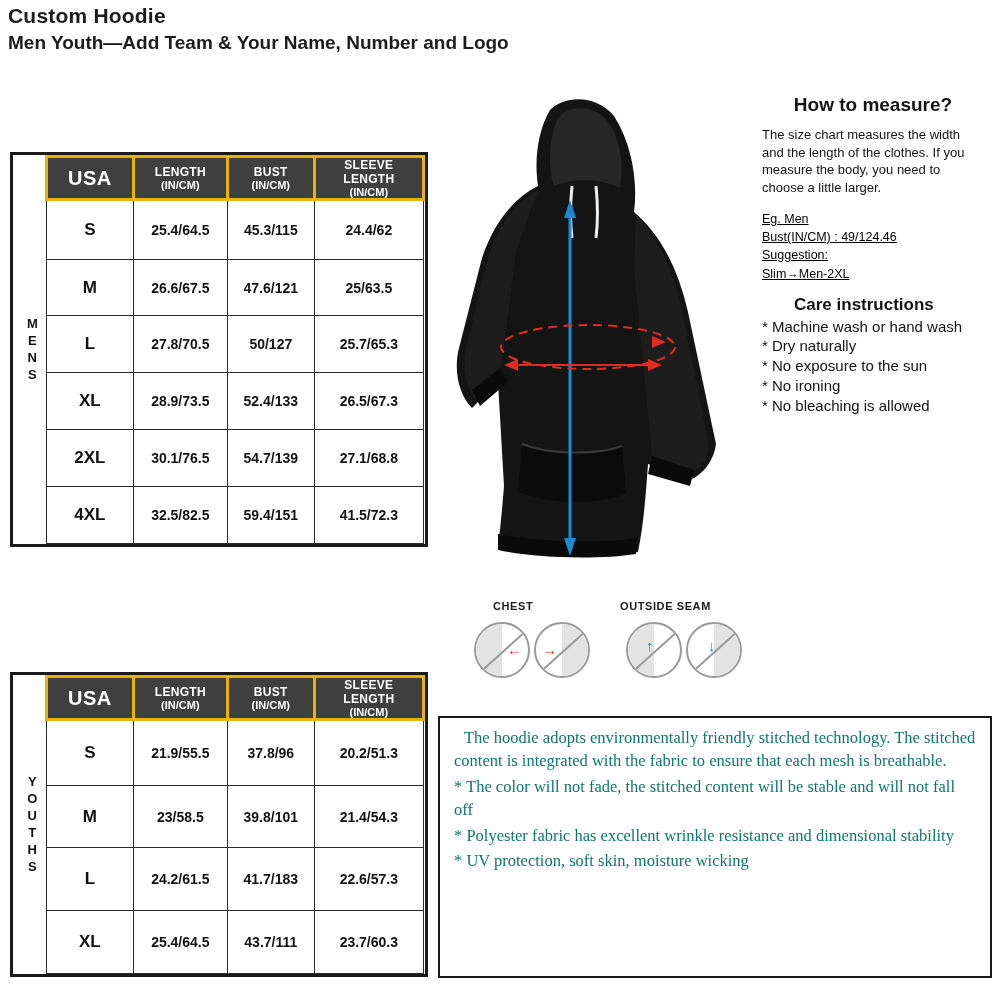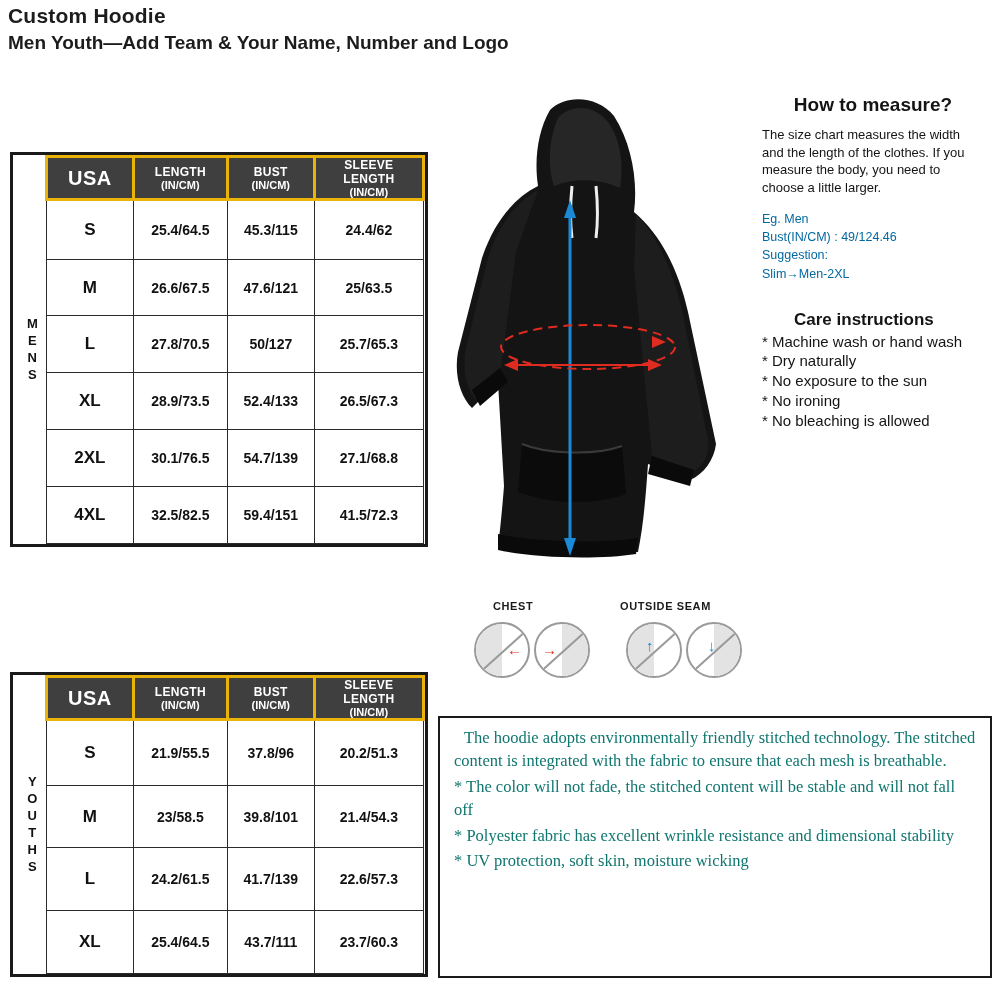--- a/index.html
+++ b/index.html
@@ -224,22 +224,23 @@
   }
   .right-panel .howto-body {
     font-size: 13px;
     line-height: 1.35;
     color: #141414;
     margin-bottom: 14px;
   }
   .right-panel .eg-block {
     font-size: 12.5px;
     line-height: 1.45;
-    color: #0369a1;
-    margin-bottom: 27px;
+    color: #000000;
+    margin-bottom: 12px;
+    text-decoration: underline;
   }
   .right-panel .care-title {
     font-size: 17px;
     font-weight: bold;
     color: #141414;
     margin-bottom: 2px;
     margin-left: 32px;
   }
   .right-panel .care-list {
     font-size: 15px;
@@ -392,21 +393,21 @@
       </tr>
       <tr>
         <td class="size-cell">M</td>
         <td>23/58.5</td>
         <td>39.8/101</td>
         <td>21.4/54.3</td>
       </tr>
       <tr>
         <td class="size-cell">L</td>
         <td>24.2/61.5</td>
-        <td>41.7/139</td>
+        <td>41.7/183</td>
         <td>22.6/57.3</td>
       </tr>
       <tr>
         <td class="size-cell">XL</td>
         <td>25.4/64.5</td>
         <td>43.7/111</td>
         <td>23.7/60.3</td>
       </tr>
     </tbody>
   </table>

